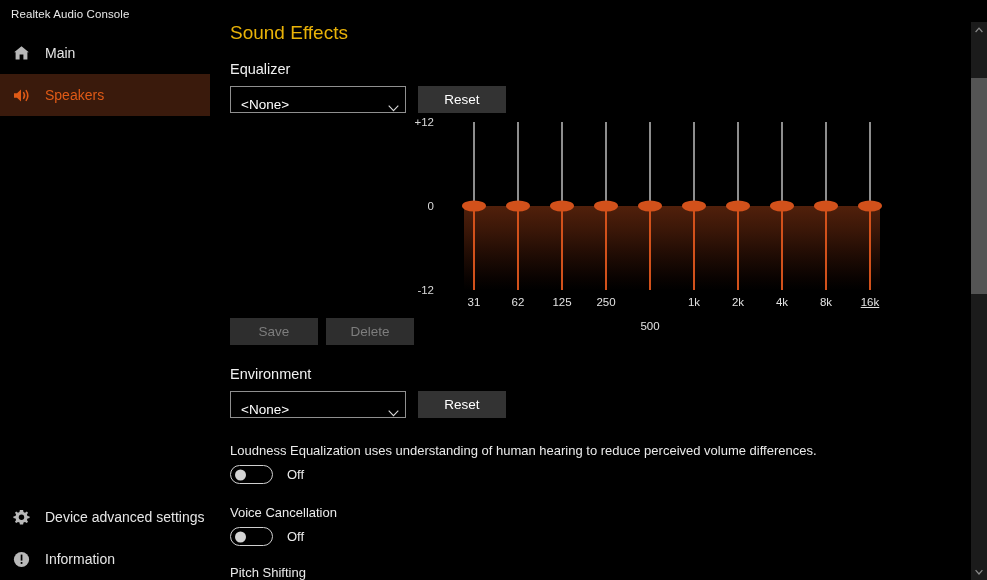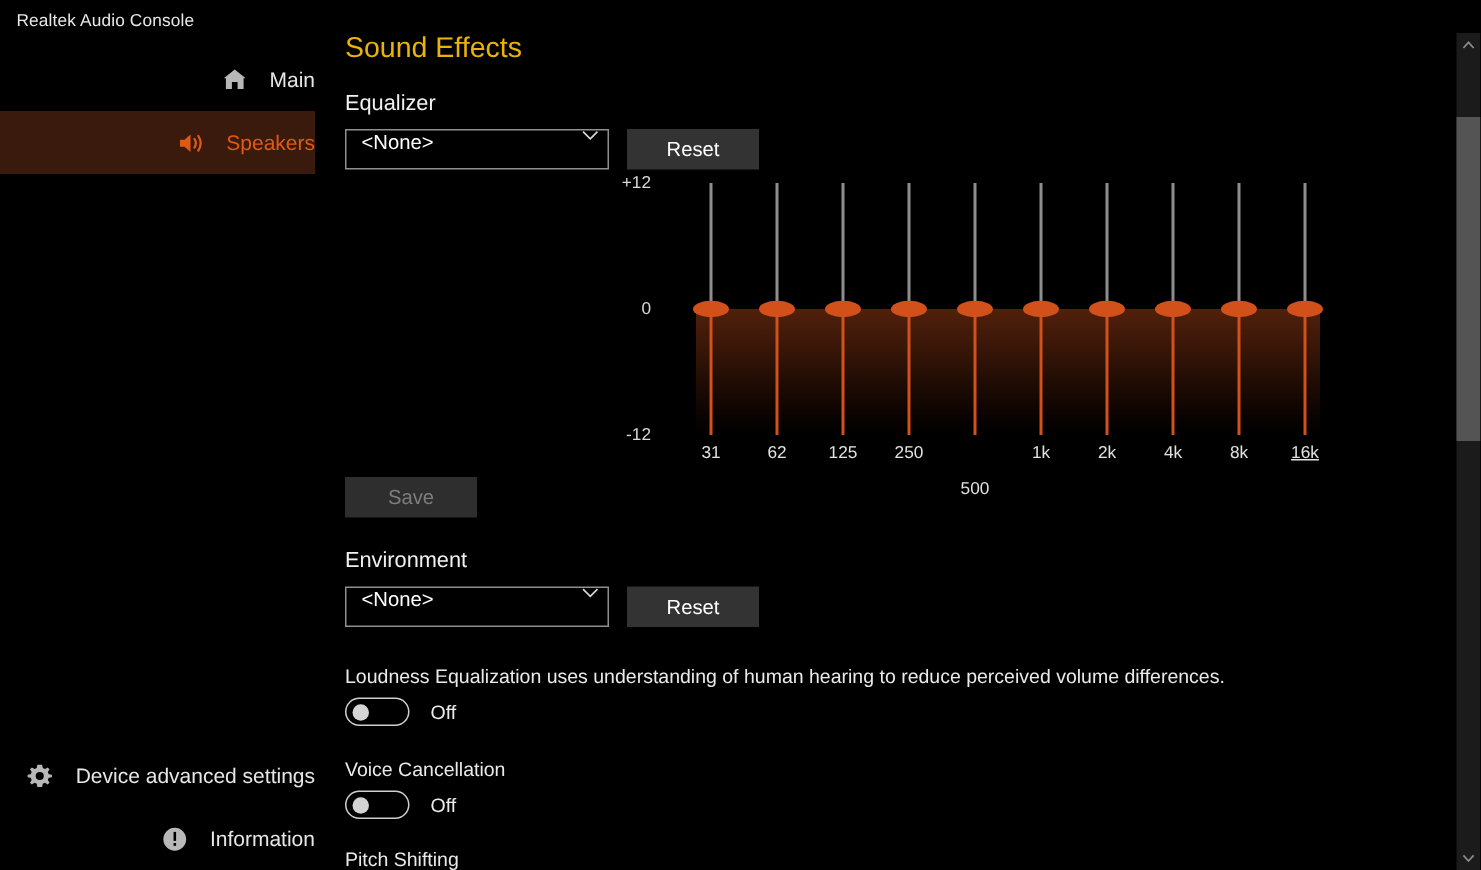--- a/index.html
+++ b/index.html
@@ -44,21 +44,20 @@
     width: 210px; height: 550px;
     background: #000000;
   }
   .nav-item {
     position: relative;
     height: 42px;
     display: flex; align-items: center;
     padding-left: 13px;
     color: #e6e6e6;
     font-size: 14px;
-    justify-content: flex-end;
   }
   .nav-item .nv-ico {
     width: 28px; display: flex; align-items: center; justify-content: flex-start;
     color: #b8b8b8;
   }
   .nav-item .nv-label { margin-left: 4px; }
   .nav-item.selected {
     background: #3a1a0c;
   }
   .nav-item.selected .nv-label { color: #e05a16; }
@@ -87,21 +86,21 @@
   }
   .section-label {
     position: absolute; left: 20px;
     font-size: 14.5px; color: #f0f0f0;
   }
   .combo {
     position: absolute;
     width: 176px; height: 27px;
     border: 1px solid #8f8f8f;
     background: #000000;
-    display: flex; align-items: flex-start;
+    display: flex; align-items: flex-end;
     padding: 0 6px 0 10px;
     font-size: 13.5px; color: #ffffff;
   }
   .combo .cb-val { flex: 1; }
   .combo .cb-arrow { color: #d8d8d8; display: flex; align-items: center; }
   .btn {
     position: absolute;
     height: 27px; width: 88px;
     background: #333333;
     border: none;
@@ -380,20 +379,23 @@
           <div class="eq-freq" style="left: 300px; text-align: right;">2k</div>
           <div class="eq-freq" style="left: 344px;">4k</div>
           <div class="eq-freq" style="left: 388px;">8k</div>
           <div class="eq-freq" style="left: 432px; text-decoration: underline;">16k</div>
         </div>
     </div>
 
     <div class="btn disabled" style="left:20px; top:318px;">
       <span>Save</span>
     </div>
+    <div class="btn disabled" style="left:116px; top:318px;">
+      <span>Delete</span>
+    </div>
 
     <div class="section-label" style="top:366px;">Environment</div>
 
     <div class="combo" style="left:20px; top:391px;">
       <span class="cb-val">&lt;None&gt;</span>
       <span class="cb-arrow">
         <svg width="11" height="7" viewBox="0 0 11 7">
             <polyline points="0.7,0.7 5.5,5.6 10.3,0.7" fill="none" stroke="currentColor" stroke-width="1.1"></polyline>
           </svg>
       </span>

